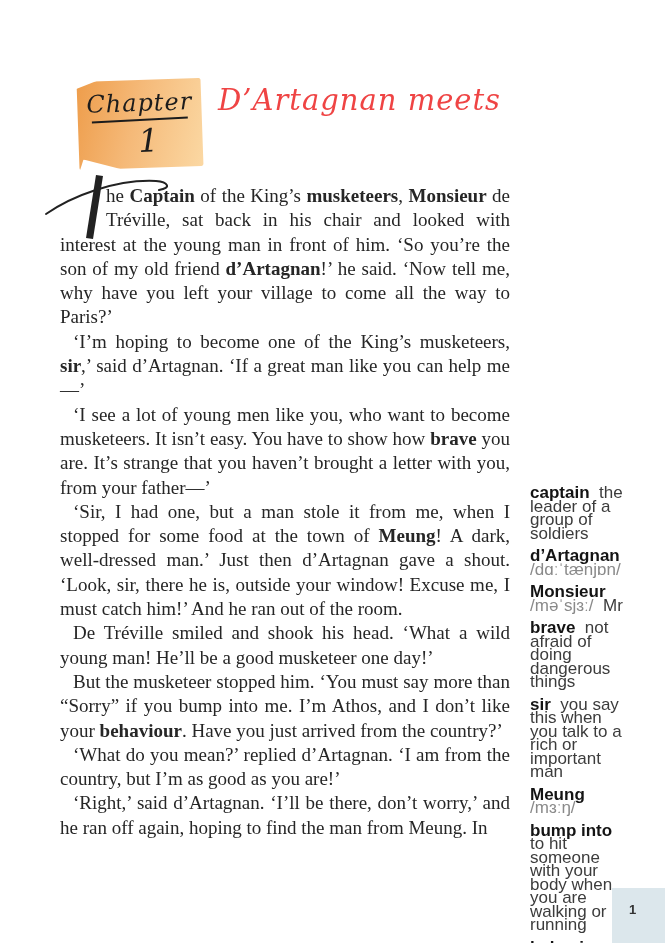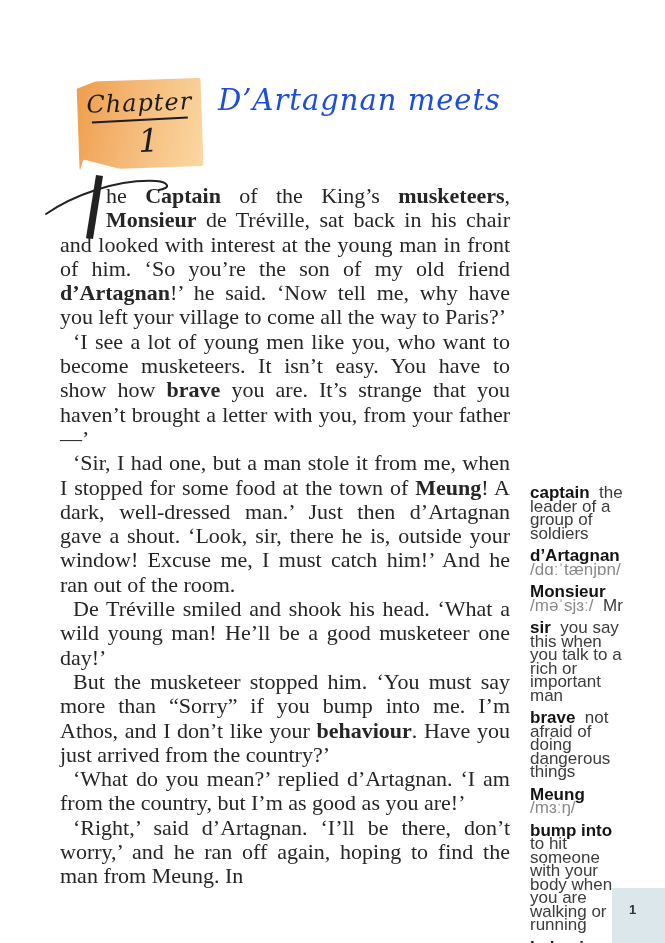--- a/index.html
+++ b/index.html
@@ -63,29 +63,29 @@
     transform: translateX(8px);
   }
   .chapter-title {
     position: absolute;
     left: 218px; top: 80px;
     font-family: "DejaVu Serif", serif;
     font-style: italic;
     font-size: 29px;
     line-height: 40px;
     letter-spacing: 1px;
-    color: #1d4ed8;
+    color: #ef4444;
   }
 
   
   .body-text {
     position: absolute;
     left: 60px; top: 184px;
     width: 450px;
-    font-size: 22px;
+    font-size: 19px;
     line-height: 24.3px;
     color: #262626;
     text-align: justify;
   }
   .dropcap-svg {
     position: absolute;
     left: -16px; top: -12px;
     pointer-events: none;
   }
   .dropcap-spacer { float: left; width: 46px; height: 46px; }
@@ -141,35 +141,36 @@
   </div>
 
   <div class="body-text">
     <svg class="dropcap-svg" viewBox="0 0 135 70" width="135" height="70" aria-hidden="true">
       <path d="M2 42 C28 24 72 7 112 9 C124 10 128 16 115 18" fill="none" stroke="#222222" stroke-width="2" stroke-linecap="round"></path>
       <path d="M52 3 L59 4 L49 67 L42 66 Z" fill="#222222"></path>
     </svg>
     <div class="dropcap-spacer"></div>
     <div id="paragraphs">
         <p class="para"><span>he </span><span class="bold">Captain</span><span> of the King’s </span><span class="bold">musketeers</span><span>, </span><span class="bold">Monsieur</span><span> de Tréville, sat back in his chair and looked with interest at the young man in front of him. ‘So you’re the son of my old friend </span><span class="bold">d’Artagnan</span><span>!’ he said. ‘Now tell me, why have you left your village to come all the way to Paris?’</span></p>
+        <p class="para indent"><span>‘I’m hoping to become one of the King’s musketeers, </span><span class="bold">sir</span><span>,’ said d’Artagnan. ‘If a great man like you can help me—’</span></p>
         <p class="para indent"><span>‘I see a lot of young men like you, who want to become musketeers. It isn’t easy. You have to show how </span><span class="bold">brave</span><span> you are. It’s strange that you haven’t brought a letter with you, from your father—’</span></p>
         <p class="para indent"><span>‘Sir, I had one, but a man stole it from me, when I stopped for some food at the town of </span><span class="bold">Meung</span><span>! A dark, well-dressed man.’ Just then d’Artagnan gave a shout. ‘Look, sir, there he is, outside your window! Excuse me, I must catch him!’ And he ran out of the room.</span></p>
         <p class="para indent"><span>De Tréville smiled and shook his head. ‘What a wild young man! He’ll be a good musketeer one day!’</span></p>
         <p class="para indent"><span>But the musketeer stopped him. ‘You must say more than “Sorry” if you bump into me. I’m Athos, and I don’t like your </span><span class="bold">behaviour</span><span>. Have you just arrived from the country?’</span></p>
         <p class="para indent"><span>‘What do you mean?’ replied d’Artagnan. ‘I </span><span class="italic">am</span><span> from the country, but I’m as good as you are!’</span></p>
         <p class="para indent"><span>‘Right,’ said d’Artagnan. ‘I’ll be there, don’t worry,’ and he ran off again, hoping to find the man from Meung. In</span></p>
       </div>
   </div>
 
   <div class="glossary" id="glossary">
       <div class="gloss-entry"><span class="g-word">captain</span>&nbsp; <span class="g-def">the leader of a group of soldiers</span></div>
       <div class="gloss-entry"><span class="g-word">d’Artagnan</span>&nbsp; <span class="g-phon">/dɑːˈtænjɒn/</span></div>
       <div class="gloss-entry"><span class="g-word">Monsieur</span>&nbsp; <span class="g-phon">/məˈsjɜː/</span>&nbsp; <span class="g-def">Mr</span></div>
+      <div class="gloss-entry"><span class="g-word">brave</span>&nbsp; <span class="g-def">not afraid of doing dangerous things</span></div>
       <div class="gloss-entry"><span class="g-word">sir</span>&nbsp; <span class="g-def">you say this when you talk to a rich or important man</span></div>
-      <div class="gloss-entry"><span class="g-word">brave</span>&nbsp; <span class="g-def">not afraid of doing dangerous things</span></div>
       <div class="gloss-entry"><span class="g-word">Meung</span>&nbsp; <span class="g-phon">/mɜːŋ/</span></div>
       <div class="gloss-entry"><span class="g-word">bump into</span>&nbsp; <span class="g-def">to hit someone with your body when you are walking or running</span></div>
       <div class="gloss-entry"><span class="g-word">behaviour</span>&nbsp; <span class="g-def">the way that you do and say things</span></div>
     </div>
 
   <div class="page-tab">
     <span>1</span>
   </div>
 
 </div>

